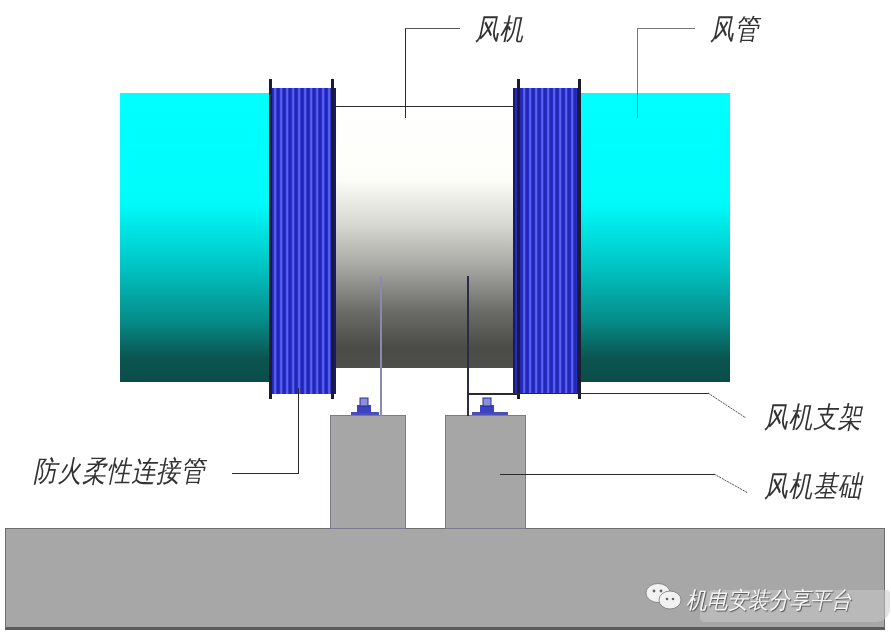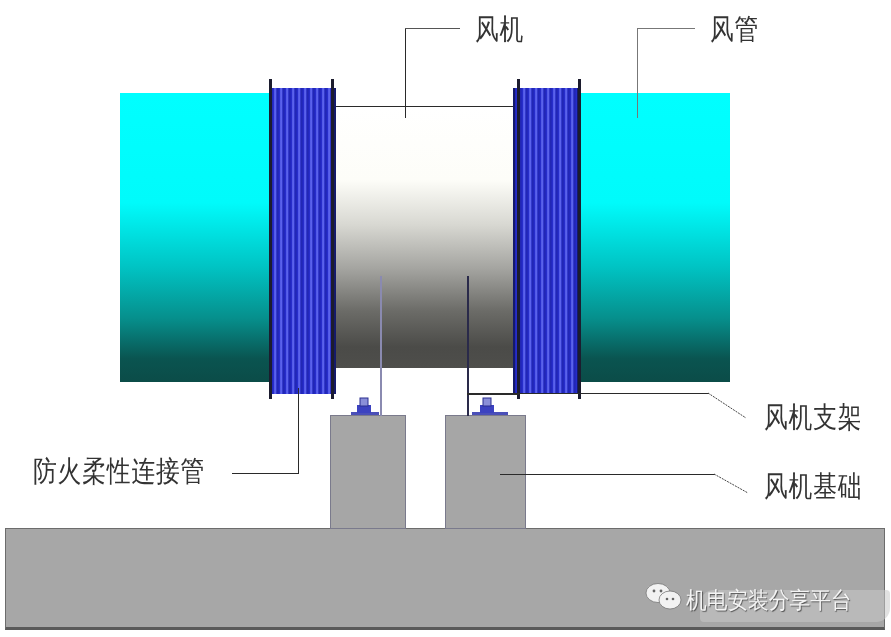--- a/index.html
+++ b/index.html
@@ -19,21 +19,21 @@
   .line { position:absolute; background:#2a2a2a; }
   .rod { position:absolute; width:2px; }
   .bolt { position:absolute; }
   .watermark { position:absolute; color:#f4f4f4; font-size:23px; white-space:nowrap;
                text-shadow: 1px 1px 1px #555; font-family:"DejaVu Sans", sans-serif;
                transform:scaleX(0.9); transform-origin:left top; }
 </style>
 </head>
 <body>
 
-<div class="abs" style="left:0;top:0;width:891px;height:637px;">
+<div class="abs" style="left:0;top:0;width:891px;height:637px;font-style:italic;">
 
   <div class="slab" style="left:5px;top:528px;width:880px;height:102px;"></div>
 
   <div class="foundation" style="left:330px;top:415px;width:76px;height:114px;"></div>
   <div class="foundation" style="left:445px;top:415px;width:81px;height:114px;"></div>
 
   <svg class="bolt" style="left:345px;top:396px;" width="40" height="20" viewBox="0 0 40 20">
     <rect x="6" y="16" width="28" height="3" fill="#4a4fb8"></rect>
     <rect x="12" y="9" width="14" height="8" fill="#3c42c0"></rect>
     <rect x="15" y="2" width="8" height="8" fill="#8a8fd8" stroke="#2a2f90" stroke-width="1"></rect>

